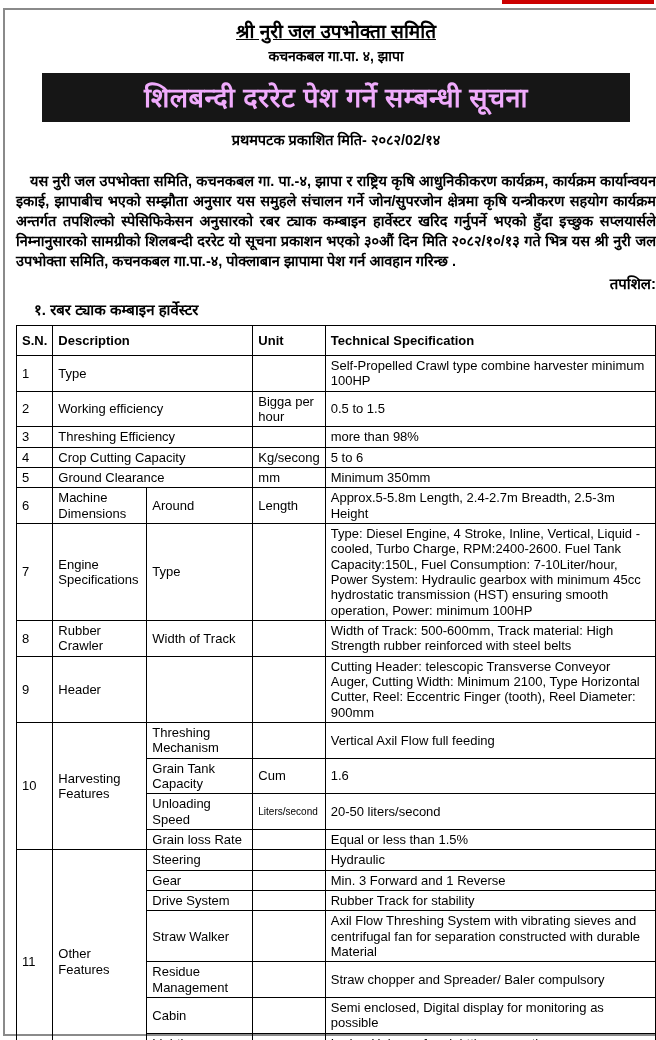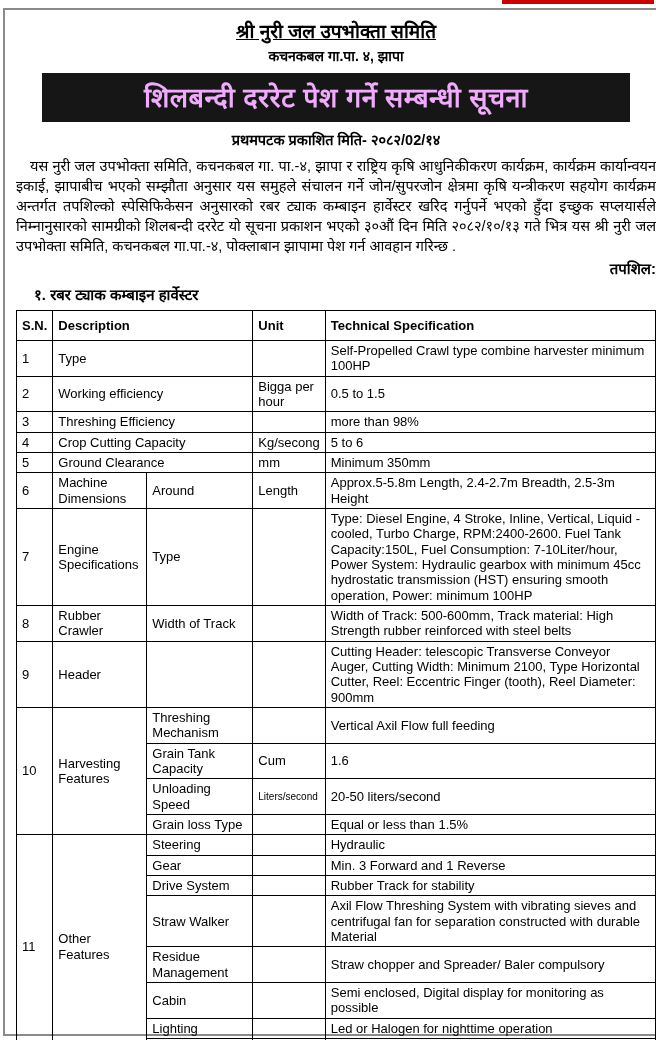--- a/index.html
+++ b/index.html
@@ -3,21 +3,21 @@
 <meta charset="utf-8">
 <style>
   html,body{margin:0;padding:0;background:#ffffff;}
   body{width:656px;height:1040px;position:relative;font-family:"Liberation Sans","DejaVu Sans",sans-serif;color:#000;}
   .red-mark{position:absolute;top:0;left:502px;width:152px;height:4px;background:#cc0000;}
   .page{position:absolute;left:3px;top:8px;width:640px;height:1018px;border:2px solid #8a8a8a;padding:2px 11px 4px 11px;background:transparent;}
   .org-name{text-align:center;font-size:19px;font-weight:bold;margin-top:8px;line-height:1.25;text-decoration:underline;}
   .org-address{text-align:center;font-size:14px;font-weight:bold;margin-top:2px;}
   .banner{background:#161616;color:#f0abfc;text-align:center;font-size:27px;font-weight:bold;margin:8px 26px 0 26px;padding:5px 0 7px 0;letter-spacing:.5px;}
   .pub-date{text-align:center;font-size:14.5px;font-weight:bold;margin-top:7px;}
-  .body-par{font-size:14.5px;font-weight:400;text-align:justify;line-height:1.38;margin-top:7px;text-indent:14px;}
+  .body-par{font-size:14.5px;font-weight:700;text-align:justify;line-height:1.38;margin-top:22px;text-indent:14px;}
   .details-label{font-size:15px;font-weight:bold;margin:2px 0 0 8px;text-align:right;}
   .item-heading{font-size:15px;font-weight:bold;margin:6px 0 6px 18px;}
   table.spec{width:100%;border-collapse:collapse;font-size:13px;line-height:1.18;position:relative;}
   table.spec th,table.spec td{border:1px solid #000;padding:2px 5px;vertical-align:middle;text-align:left;background:transparent;}
   table.spec th{font-weight:bold;padding:7px 5px;}
   td.sn,th.center{text-align:center;}
   td.center{text-align:center;}
   td.small{font-size:10px;padding:2px 2px;}
   .watermark{position:absolute;left:185px;top:498px;z-index:-1;display:flex;align-items:center;opacity:.85;}
   .wm-blue{font-size:56px;font-weight:bold;color:#aacdea;line-height:1;}
@@ -138,21 +138,21 @@
           <td>Grain Tank Capacity</td>
           <td>Cum</td>
           <td>1.6</td>
         </tr>
         <tr>
           <td>Unloading Speed</td>
           <td class="small">Liters/second</td>
           <td>20-50 liters/second</td>
         </tr>
         <tr>
-          <td>Grain loss Type</td>
+          <td>Grain loss Rate</td>
           <td></td>
           <td>Equal or less than 1.5%</td>
         </tr>
         <tr>
           <td rowspan="8" class="sn">11</td>
           <td rowspan="8" class="center">Other Features</td>
           <td>Steering</td>
           <td></td>
           <td>Hydraulic</td>
         </tr>

